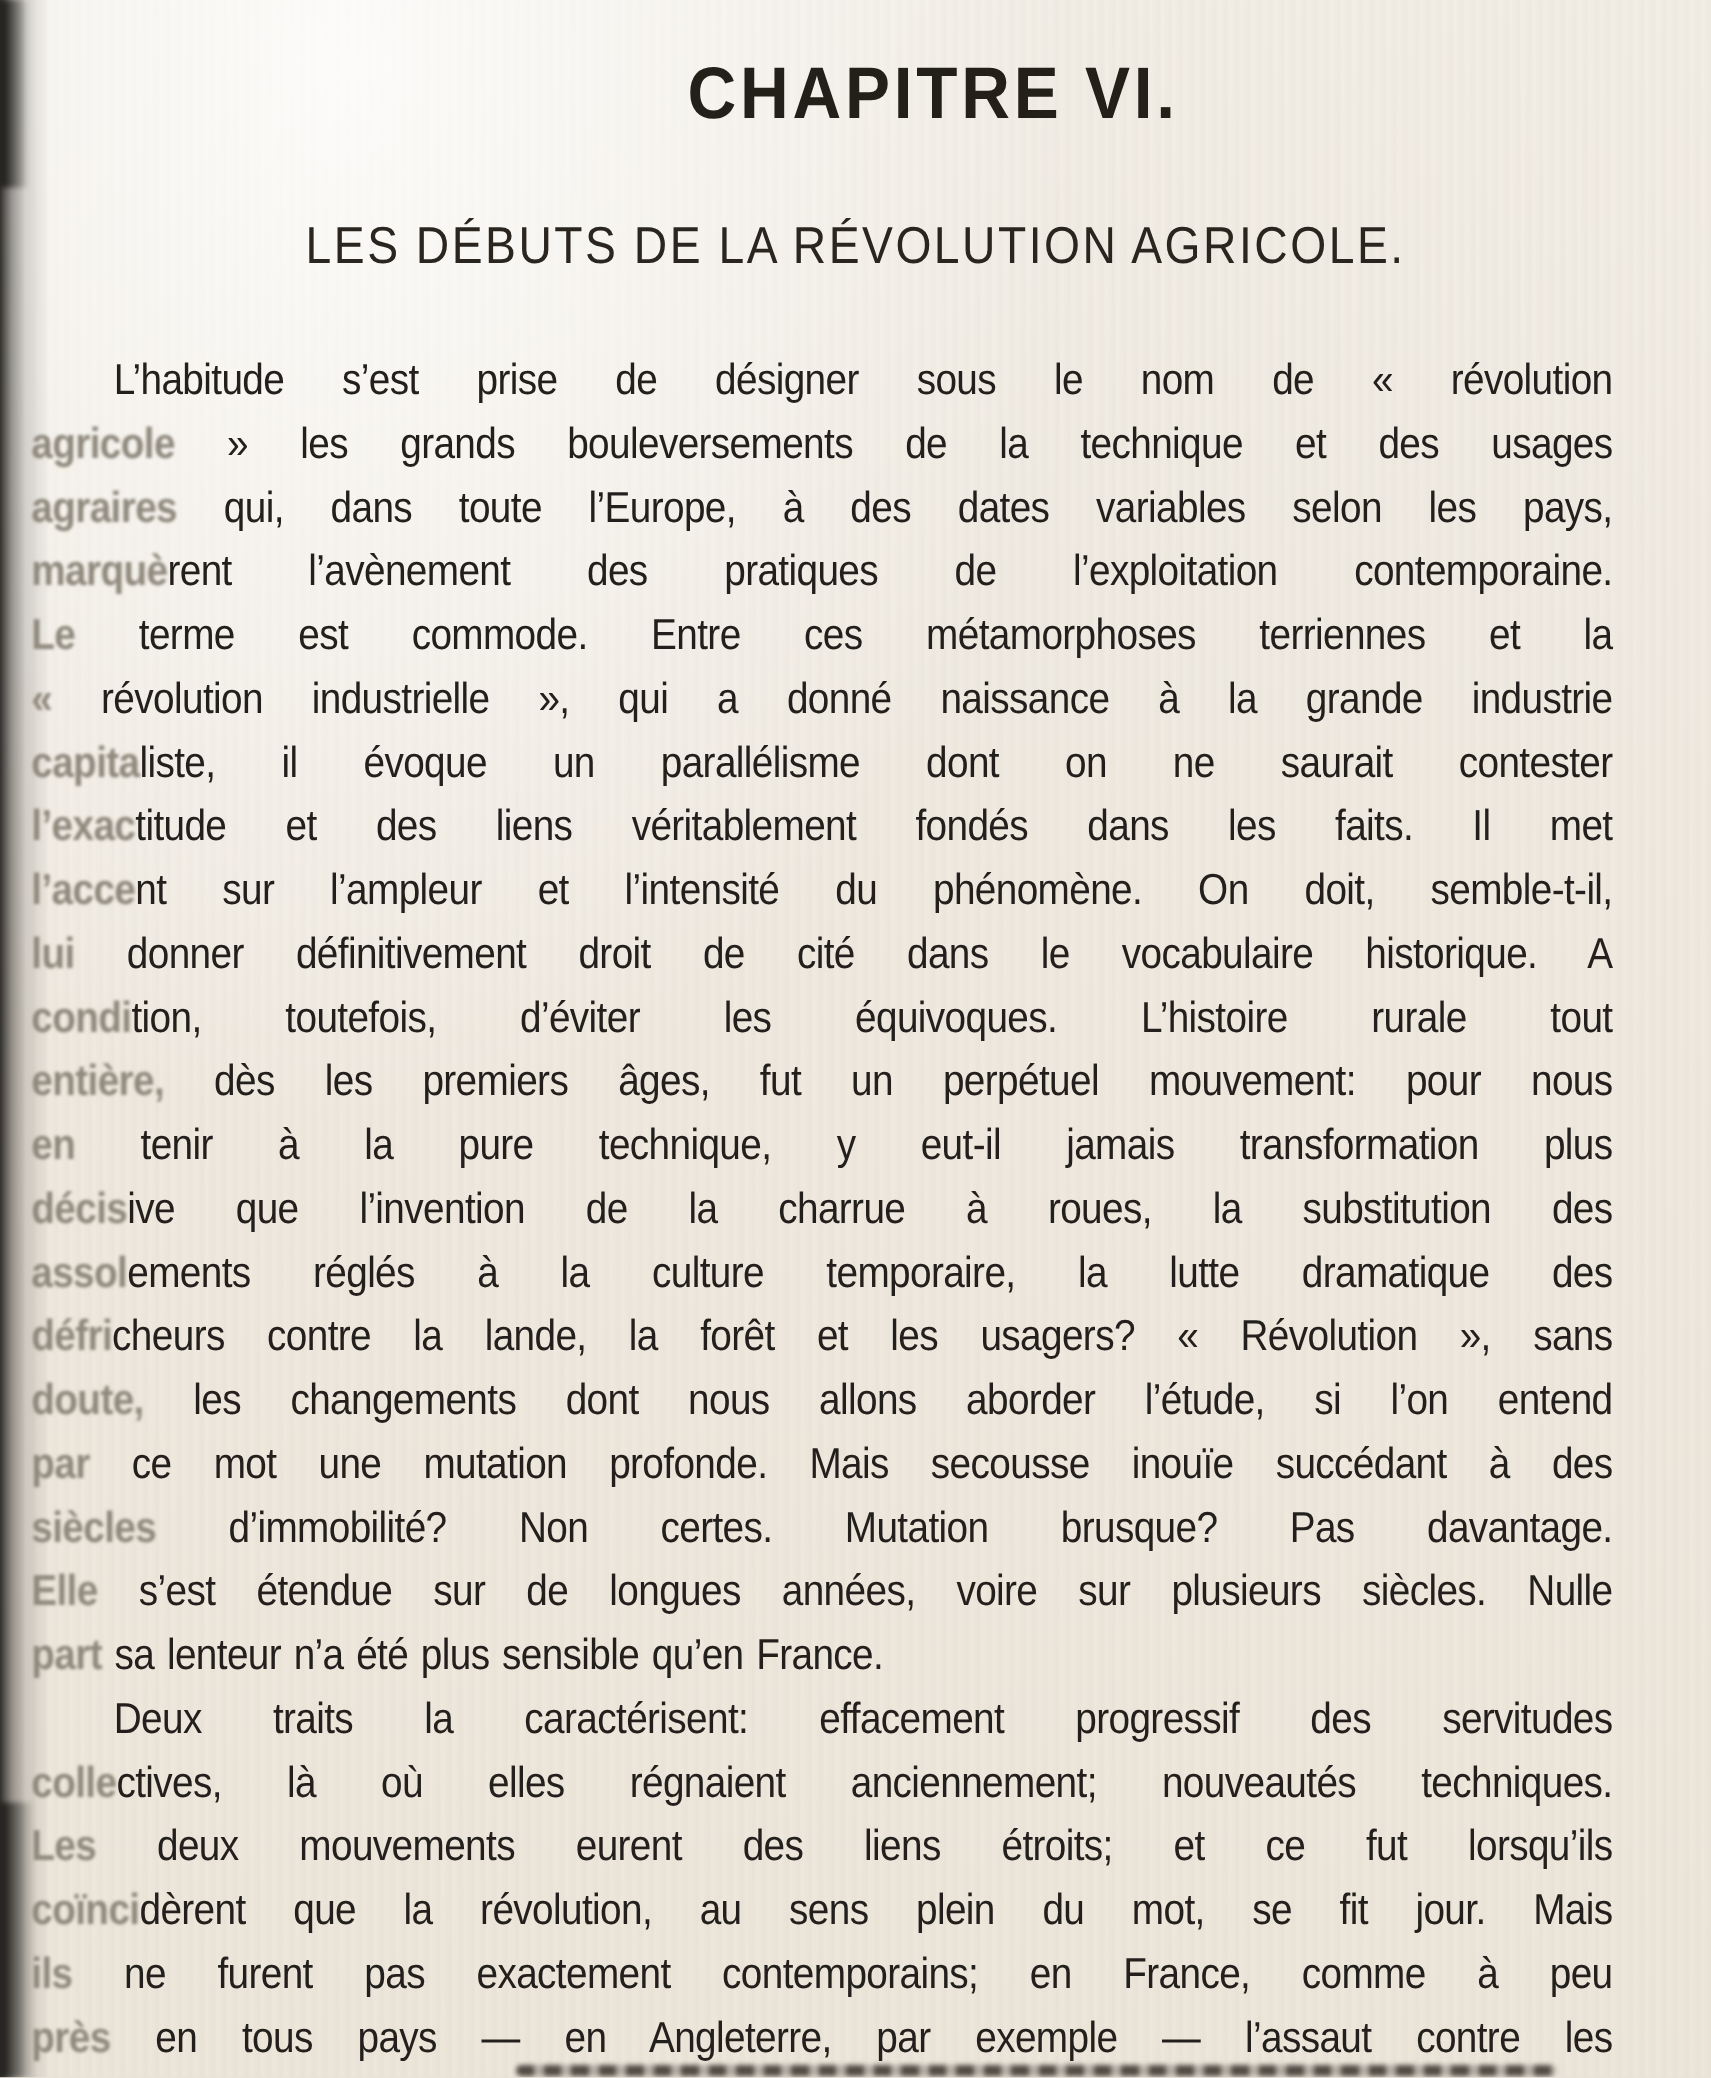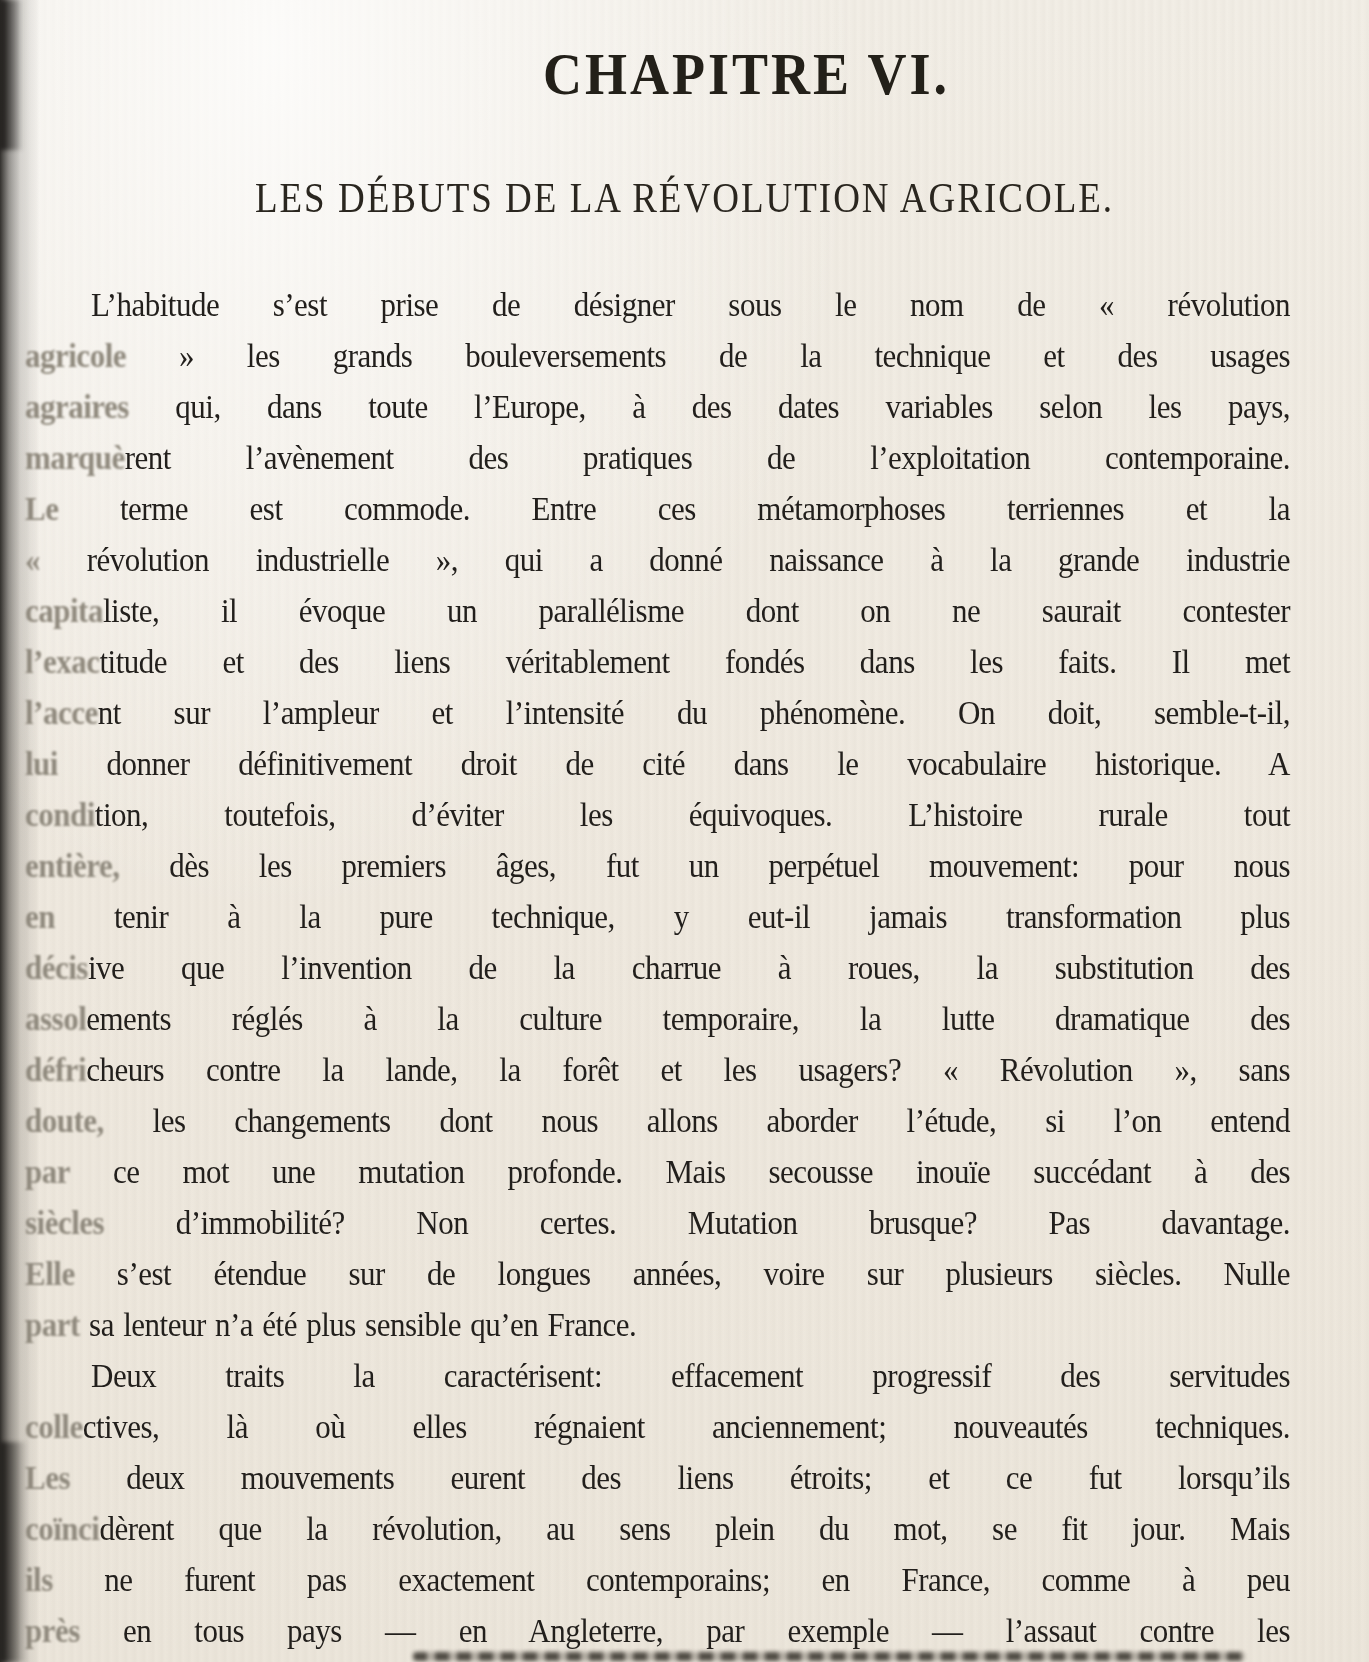--- a/index.html
+++ b/index.html
@@ -5,21 +5,21 @@
   html, body {
     margin: 0;
     padding: 0;
     background: #e8e3da;
   }
   .page {
     position: relative;
     width: 1369px;
     height: 1662px;
     overflow: hidden;
-    font-family: Liberation Serif, serif;
+    font-family: Liberation Sans, sans-serif;
     background:
       radial-gradient(ellipse at 20% 3%, rgba(255,255,255,0.8) 0%, rgba(255,255,255,0) 38%),
       repeating-linear-gradient(90deg, rgba(120,110,95,0.04) 0px, rgba(120,110,95,0.0) 3px, rgba(120,110,95,0.04) 9px),
       linear-gradient(180deg, #f2eee6 0%, #efe9df 55%, #ece6db 100%);
     color: #221f1c;
   }
   .gutter-shadow {
     position: absolute;
     left: 0; top: 0; bottom: 0;
     width: 40px;

